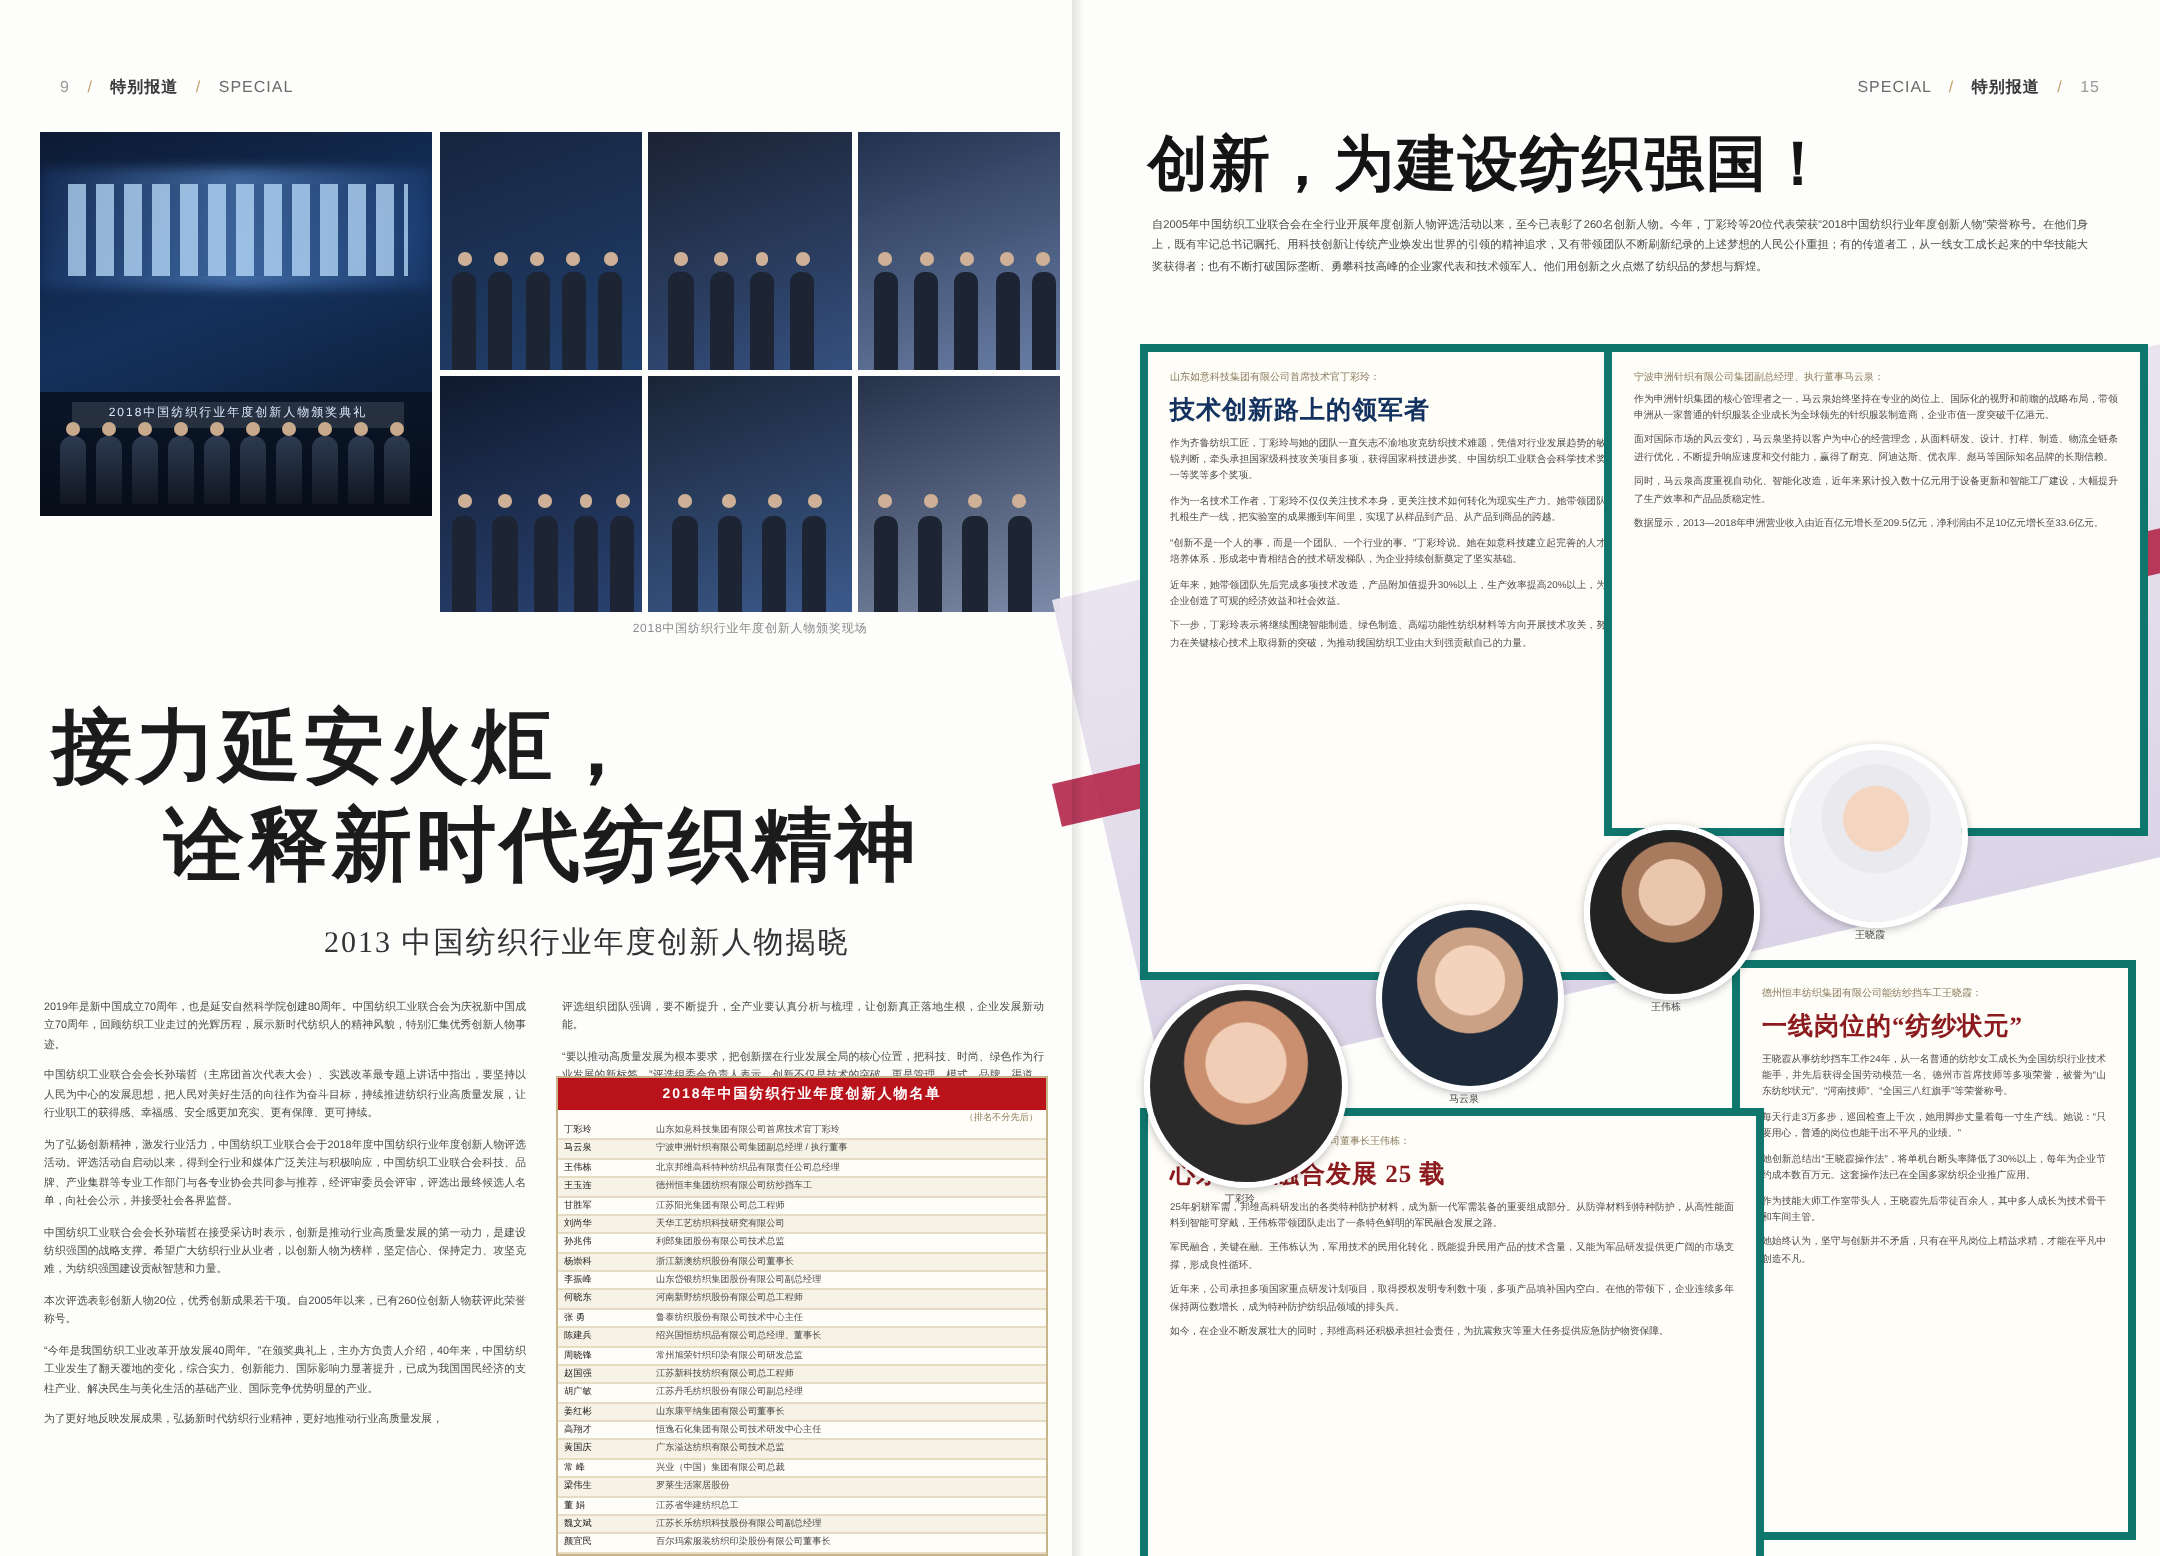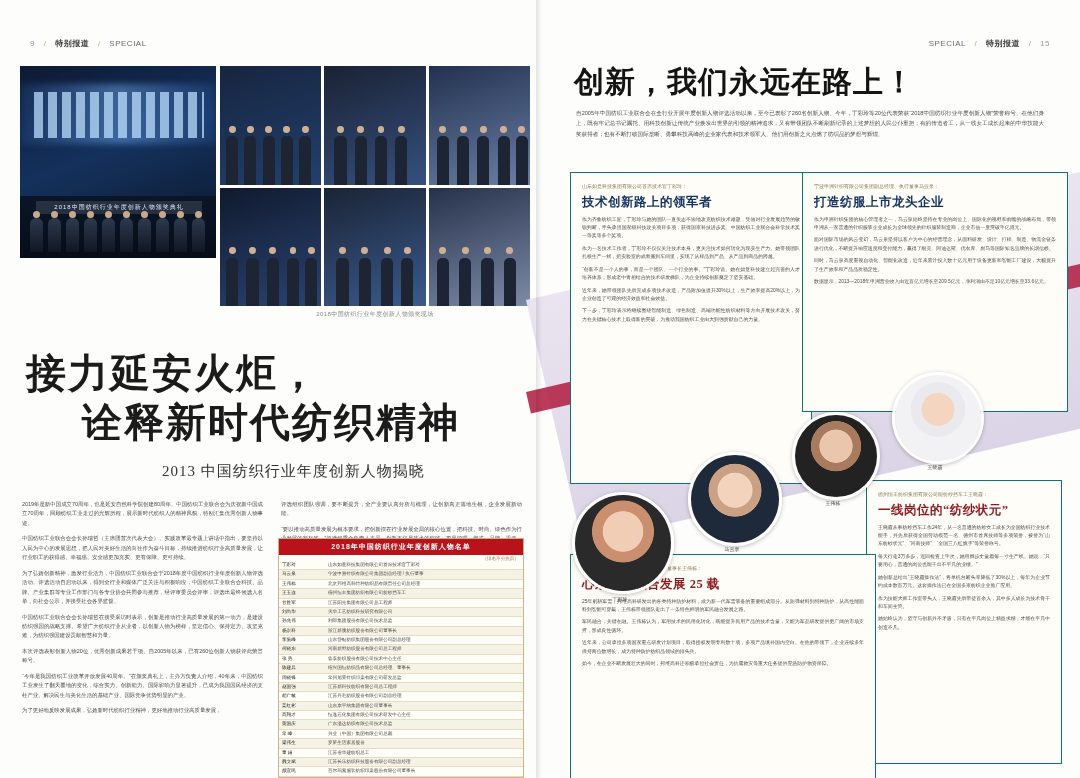--- a/index.html
+++ b/index.html
@@ -104,21 +104,21 @@
   .namelist td.nm{width:40px;color:#222;white-space:nowrap;}
   .namelist tr:nth-child(even) td{background:#f7f2e6;}
 
   
   .r-title{position:absolute;left:34px;top:62px;width:470px;
     font-size:30px;font-weight:bold;letter-spacing:1px;color:#141414;
     font-family:"Liberation Serif","DejaVu Serif",serif;}
   .r-lead{position:absolute;left:36px;top:108px;width:468px;font-size:5.6px;line-height:1.85;
     text-align:justify;color:#4a4a4a;}
 
-  .box{position:absolute;border:1px solid #0f766e;background:#fffdf8;}
+  .box{position:absolute;border:4px solid #0f766e;background:#fffdf8;}
   .box .bx-kicker{font-size:5px;color:#8a7c5d;line-height:1.5;margin:0 0 3px 0;}
   .box .bx-title{font-size:12.5px;font-weight:bold;color:#14325f;margin:0 0 5px 0;letter-spacing:.5px;
     font-family:"Liberation Serif","DejaVu Serif",serif;}
   .box p.bd{margin:0 0 4px 0;font-size:4.9px;line-height:1.72;text-align:justify;color:#4d4d4d;}
   .box.blue .bx-title{color:#14325f;}
   .box.red .bx-title{color:#8c1b1f;}
 
   #box-tech{left:30px;top:172px;width:218px;height:290px;padding:10px 11px;}
   #box-market{left:262px;top:172px;width:242px;height:218px;padding:10px 11px;}
   #box-star{left:326px;top:480px;width:172px;height:262px;padding:10px 11px;}
@@ -389,38 +389,37 @@
             </tr>
           </tbody>
         </table>
     </div>
   </div>
 
   <div class="right-page">
     <div class="band"></div>
     <div class="band2"></div>
 
-    <div class="r-title">创新，我们永远在路上！</div>
+    <div class="r-title">创新，为建设纺织强国！</div>
     <div class="r-lead">自2005年中国纺织工业联合会在全行业开展年度创新人物评选活动以来，至今已表彰了260名创新人物。今年，丁彩玲等20位代表荣获“2018中国纺织行业年度创新人物”荣誉称号。在他们身上，既有牢记总书记嘱托、用科技创新让传统产业焕发出世界的引领的精神追求，又有带领团队不断刷新纪录的上述梦想的人民公仆重担；有的传道者工，从一线女工成长起来的中华技能大奖获得者；也有不断打破国际垄断、勇攀科技高峰的企业家代表和技术领军人。他们用创新之火点燃了纺织品的梦想与辉煌。</div>
 
     <div class="box blue" id="box-tech">
       <p class="bx-kicker">山东如意科技集团有限公司首席技术官丁彩玲：</p>
       <p class="bx-title">技术创新路上的领军者</p>
       <div class="body">
           <p class="bd">作为齐鲁纺织工匠，丁彩玲与她的团队一直矢志不渝地攻克纺织技术难题，凭借对行业发展趋势的敏锐判断，牵头承担国家级科技攻关项目多项，获得国家科技进步奖、中国纺织工业联合会科学技术奖一等奖等多个奖项。</p>
           <p class="bd">作为一名技术工作者，丁彩玲不仅仅关注技术本身，更关注技术如何转化为现实生产力。她带领团队扎根生产一线，把实验室的成果搬到车间里，实现了从样品到产品、从产品到商品的跨越。</p>
           <p class="bd">“创新不是一个人的事，而是一个团队、一个行业的事。”丁彩玲说。她在如意科技建立起完善的人才培养体系，形成老中青相结合的技术研发梯队，为企业持续创新奠定了坚实基础。</p>
           <p class="bd">近年来，她带领团队先后完成多项技术改造，产品附加值提升30%以上，生产效率提高20%以上，为企业创造了可观的经济效益和社会效益。</p>
           <p class="bd">下一步，丁彩玲表示将继续围绕智能制造、绿色制造、高端功能性纺织材料等方向开展技术攻关，努力在关键核心技术上取得新的突破，为推动我国纺织工业由大到强贡献自己的力量。</p>
         </div>
     </div>
 
     <div class="box blue" id="box-market">
       <p class="bx-kicker">宁波申洲针织有限公司集团副总经理、执行董事马云泉：</p>
-      <p class="bx-title">打造纺服上市龙头企业</p>
       <div class="body">
           <p class="bd">作为申洲针织集团的核心管理者之一，马云泉始终坚持在专业的岗位上、国际化的视野和前瞻的战略布局，带领申洲从一家普通的针织服装企业成长为全球领先的针织服装制造商，企业市值一度突破千亿港元。</p>
           <p class="bd">面对国际市场的风云变幻，马云泉坚持以客户为中心的经营理念，从面料研发、设计、打样、制造、物流全链条进行优化，不断提升响应速度和交付能力，赢得了耐克、阿迪达斯、优衣库、彪马等国际知名品牌的长期信赖。</p>
           <p class="bd">同时，马云泉高度重视自动化、智能化改造，近年来累计投入数十亿元用于设备更新和智能工厂建设，大幅提升了生产效率和产品品质稳定性。</p>
           <p class="bd">数据显示，2013—2018年申洲营业收入由近百亿元增长至209.5亿元，净利润由不足10亿元增长至33.6亿元。</p>
         </div>
     </div>
 
     <div class="box red" id="box-star">
       <p class="bx-kicker">德州恒丰纺织集团有限公司能纺纱挡车工王晓霞：</p>

